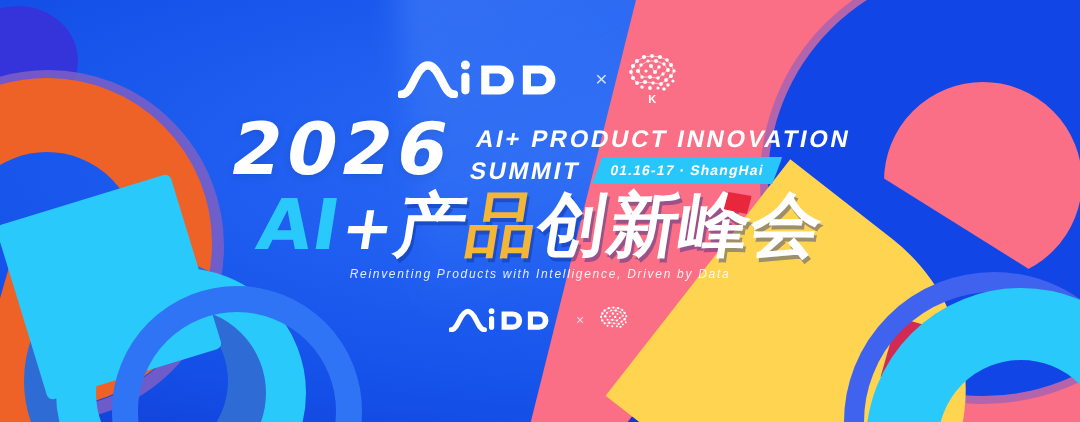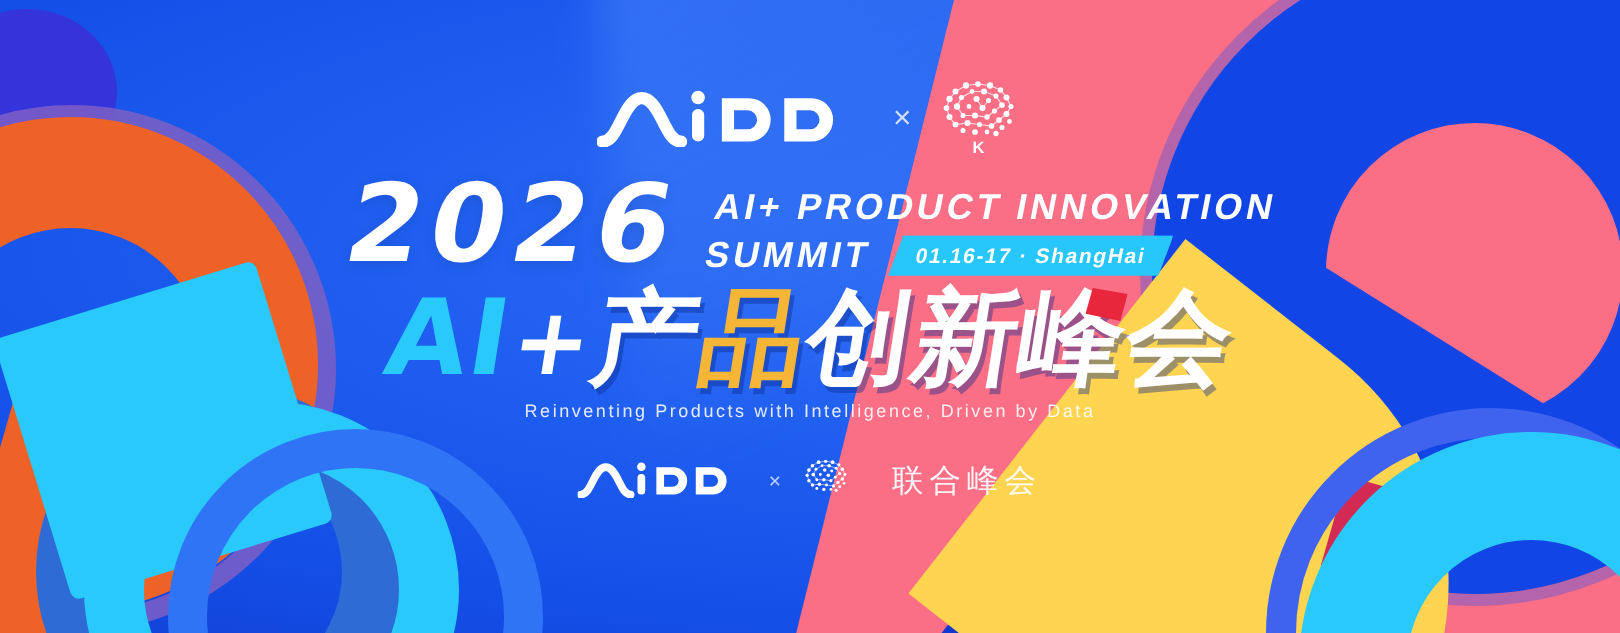--- a/index.html
+++ b/index.html
@@ -324,20 +324,21 @@
     font-weight: 400;
     letter-spacing: 4px;
     opacity: .97;
   }
   .sub-en {
     margin-top: 7px;
     color: rgba(255,255,255,.88);
     font-size: 12px;
     font-weight: 400;
     letter-spacing: 1.7px;
+    font-style: italic;
   }
 
   
   .bottom-lockup {
     margin-top: 24px;
     display: flex;
     align-items: center;
     gap: 13px;
   }
   .bottom-lockup .aidd-wordmark { height: 24px; }
@@ -521,17 +522,16 @@
               <circle cx="26" cy="36" r="1.9"></circle>
             <circle cx="34" cy="36" r="1.6"></circle>
               <circle cx="40" cy="37" r="1.8"></circle>
           </g>
           <g stroke="#ffffff" stroke-width="0.8" opacity="0.75" fill="none">
             <path d="M20 5 L28 4 L36 5 L43 8 L47 13 L50 19 L47 24 L42 28 L37 32 L29 31 L21 30 L13 31 L9 26 L7 20 L9 14 L13 9 Z"></path>
             <path d="M24 9 L32 9 L40 12 L44 18 L39 22 L34 26 L26 25 L18 25 L14 19 L17 13 Z"></path>
           </g>
         </svg>
       </span>
-      <span class="bottom-cn">联合峰会</span>
     </div>
 
   </div>
 </div>
 
 </body></html>

